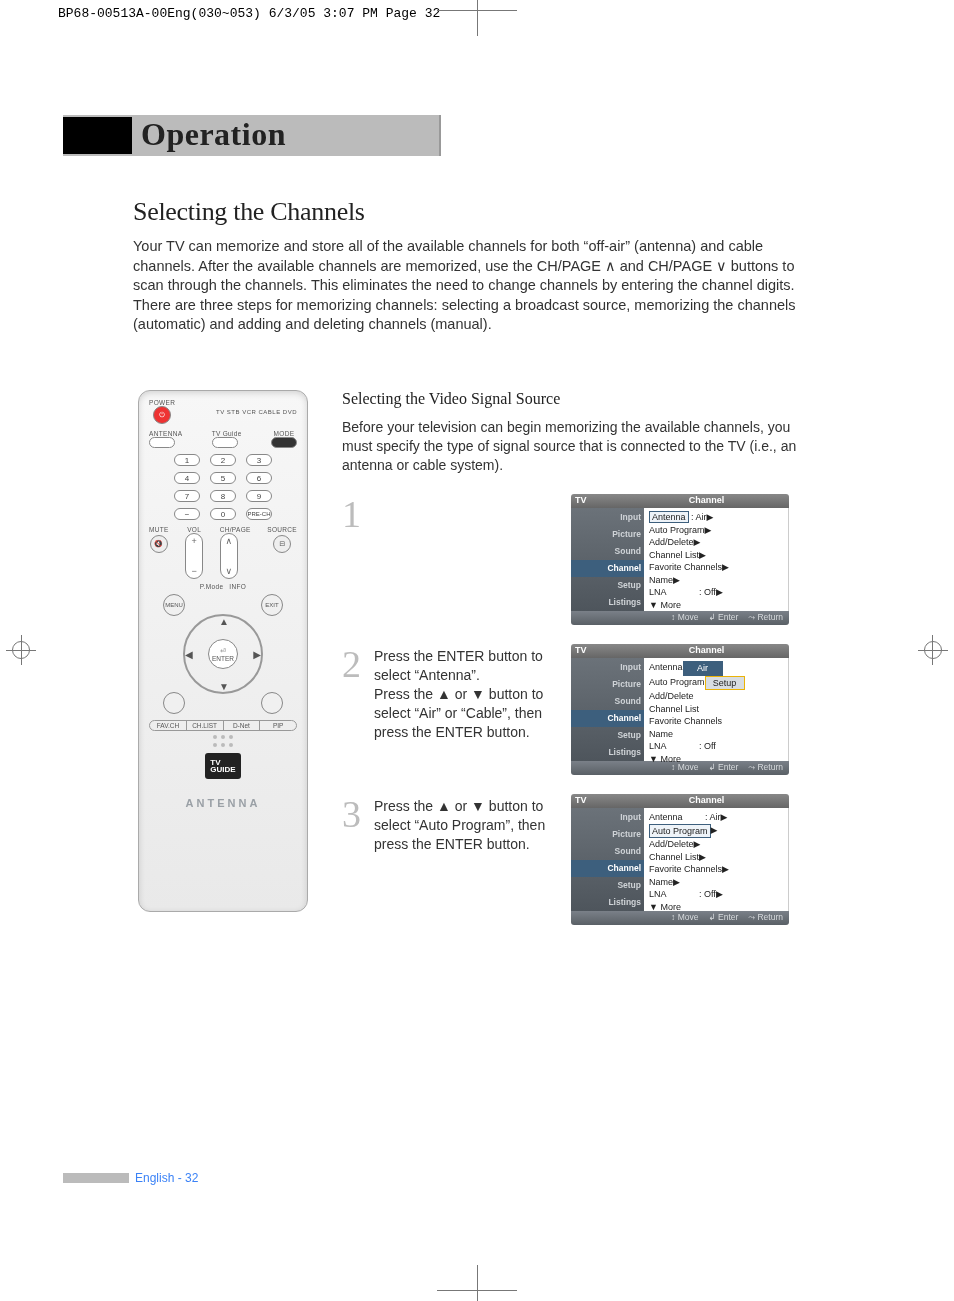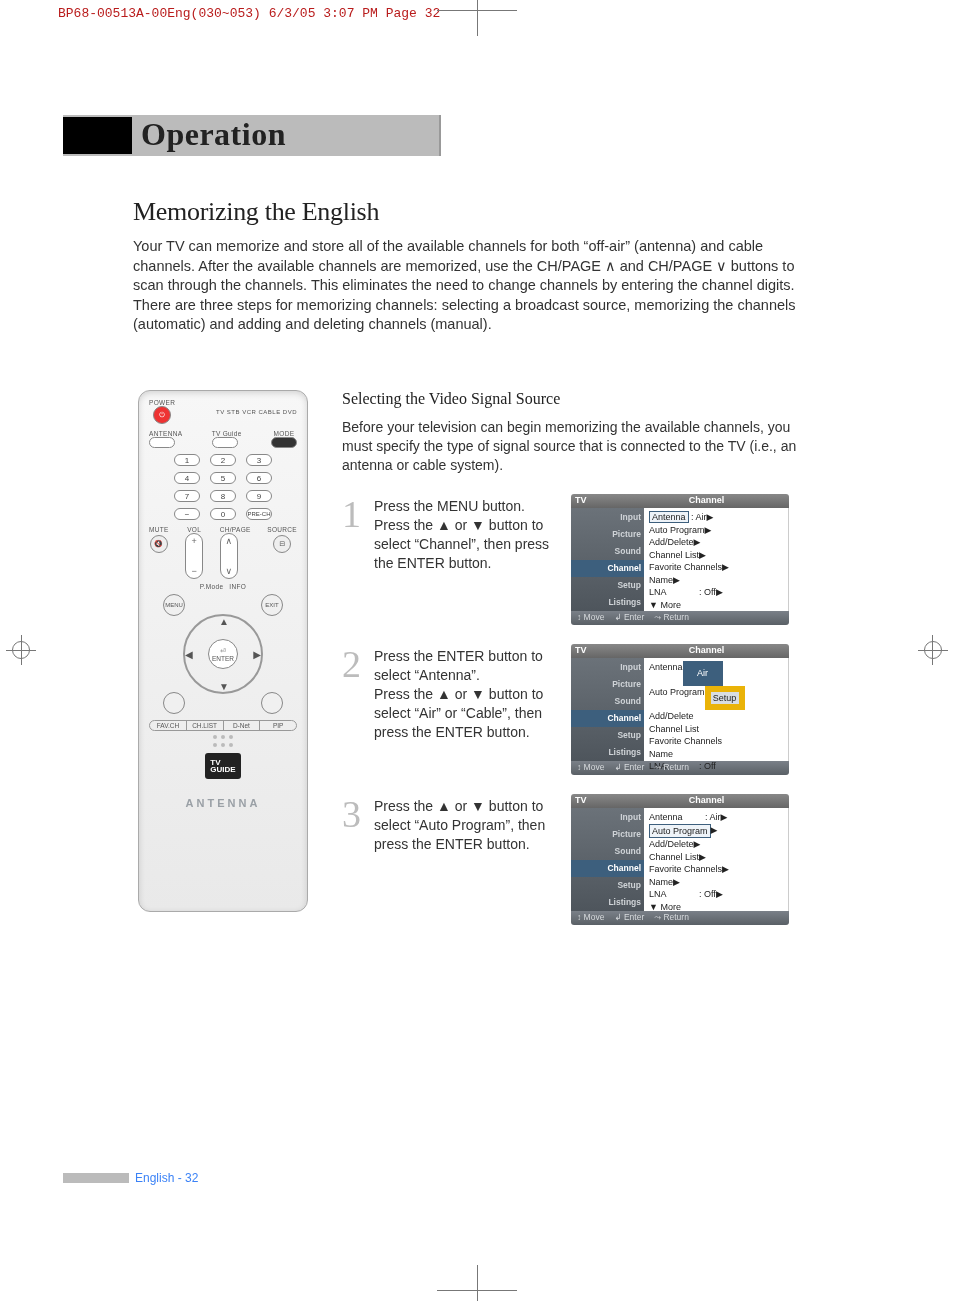--- a/index.html
+++ b/index.html
@@ -15,21 +15,21 @@
     position: absolute;
     inset: 0;
     background: white;
   }
   
   .prepress {
     position: absolute;
     top: 6px; left: 58px;
     font-family: "Courier New", monospace;
     font-size: 13px;
-    color: #b91c1c;
+    color: #000000;
   }
   
   .crop-h { position:absolute; background:#777; height:1px; }
   .crop-v { position:absolute; background:#777; width:1px; }
   .top-h { top:10px; left:437px; width:80px; }
   .top-v { top:0; left:477px; height:36px; }
   .bot-h { bottom:10px; left:437px; width:80px; }
   .bot-v { bottom:0; left:477px; height:36px; }
   .reg-circle{position:absolute;width:18px;height:18px;border:1px solid #777;border-radius:50%;}
   .reg-cross-h{position:absolute;width:30px;height:1px;background:#777;}
@@ -126,25 +126,25 @@
   }
   .tvpanel .side div.active{background:#3d5f7d;color:#fff;}
   .tvpanel .list{
     flex:1; background:#fff; color:#222; padding:3px 5px;
     border-right:1px solid #ccc;
   }
   .tvpanel .list .row{display:flex; justify-content:flex-start; line-height:12.5px;}
   .tvpanel .list .row .arrow{color:#222;}
   .tvpanel .ftr{
     height:14px; background:linear-gradient(#7a8088,#5a6066);
-    display:flex; justify-content:flex-start; gap:10px;
+    display:flex; justify-content:flex-end; gap:10px;
     padding:1px 6px; color:#d7dadd; font-size:8.5px;
   }
   .sel{border:1px solid #3d5f7d; padding:0 2px; background:#eef3f8;}
-  .opt{border:6px solid #eab308; background:#d8dde2; padding:0 2px; width:40px; text-align:center; display:inline-block;}
+  .opt{border:1px solid #eab308; background:#d8dde2; padding:0 2px; width:40px; text-align:center; display:inline-block;}
   .opt.a{background:#3d5f7d;color:#fff;border-color:#3d5f7d;}
 
   
   .remote {
     position:absolute;
     top:390px; left:138px;
     width:170px; height:522px;
     border:1px solid #aaa;
     border-radius:12px;
     background:linear-gradient(180deg,#f7f7f7,#e9e9e9);
@@ -202,30 +202,28 @@
 <div class="reg-cross-v" style="top:635px;left:21px;"></div>
 <div class="reg-circle" style="top:641px;right:12px;"></div>
 <div class="reg-cross-h" style="top:650px;right:6px;"></div>
 <div class="reg-cross-v" style="top:635px;right:21px;"></div>
 
 <div class="grey-band"></div>
 <div class="black-bar"></div>
 <div class="op-title">Operation</div>
 <div class="divider-r"></div>
 
-<div class="subtitle">Memorizing the English</div>
+<div class="subtitle">Selecting the Channels</div>
 <div class="intro">Your TV can memorize and store all of the available channels for both “off-air” (antenna) and cable channels. After the available channels are memorized, use the CH/PAGE ∧ and CH/PAGE ∨ buttons to scan through the channels. This eliminates the need to change channels by entering the channel digits. There are three steps for memorizing channels: selecting a broadcast source, memorizing the channels (automatic) and adding and deleting channels (manual).</div>
 
 <div class="sub2">Selecting the Video Signal Source</div>
 <div class="sub2txt">Before your television can begin memorizing the available channels, you must specify the type of signal source that is connected to the TV (i.e., an antenna or cable system).</div>
 
 <div class="step s1">
   <div class="num">1</div>
-  <div class="txt" style="white-space:pre-line;">Press the MENU button.
-Press the ▲ or ▼ button to select “Channel”, then press the ENTER button.</div>
 </div>
 <div class="step s2">
   <div class="num">2</div>
   <div class="txt" style="white-space:pre-line;">Press the ENTER button to select “Antenna”.
 Press the ▲ or ▼ button to select “Air” or “Cable”, then press the ENTER button.</div>
 </div>
 <div class="step s3">
   <div class="num">3</div>
   <div class="txt" style="white-space:pre-line;">Press the ▲ or ▼ button to select “Auto Program”, then press the ENTER button.</div>
 </div>

